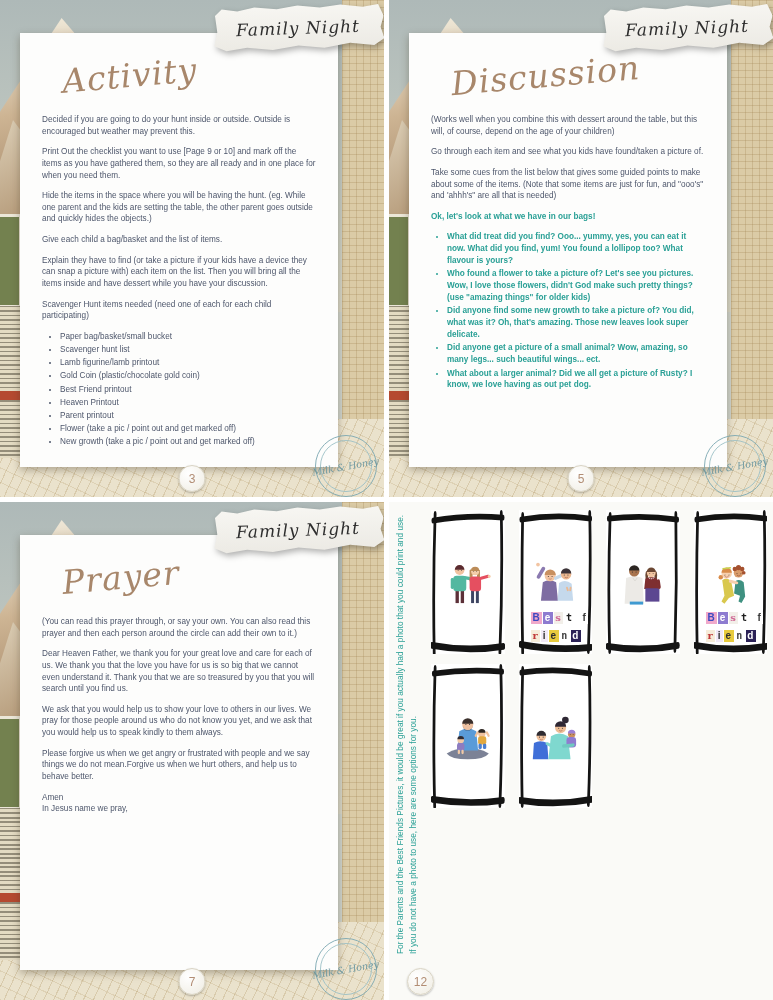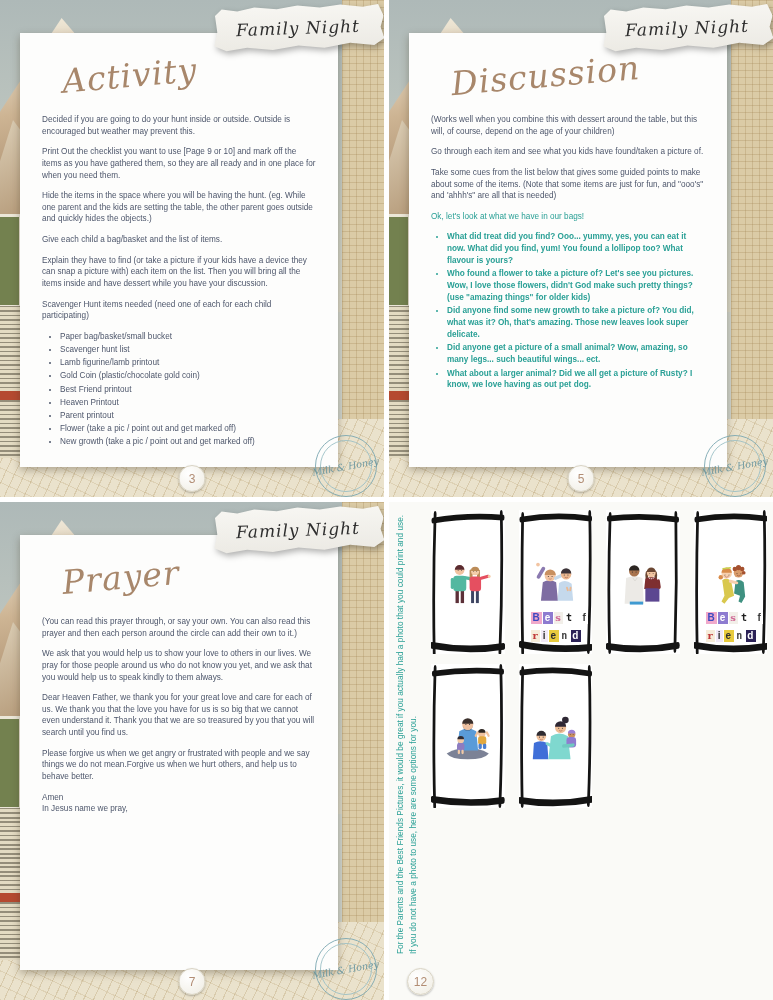--- a/index.html
+++ b/index.html
@@ -32,21 +32,21 @@
   .card{position:absolute;left:20px;top:33px;right:46px;bottom:30px;background:#fdfdfc;z-index:5;
     box-shadow:0 3px 8px rgba(60,50,30,.35);padding:18px 22px 12px;box-sizing:border-box;}
   .page-title{font-family:"DejaVu Serif",serif;font-style:italic;color:#a8876b;font-size:33px;
     line-height:1;transform:rotate(-5deg);margin:8px 0 22px 20px;width:max-content;letter-spacing:1px;}
   .body-text{color:#4d566b;font-size:8.2px;line-height:1.42;}
   .body-text p{margin:0 0 9px;}
   .body-text p.tight{margin:0;}
   .body-text .italic{}
   ul.plain-list{margin:2px 0 8px;padding-left:18px;color:#4d566b;}
   ul.plain-list li{margin:1.5px 0;}
-  .teal-head{color:#2aa096;font-weight:normal;margin:0 0 1px;}
+  .teal-head{color:#2aa096;font-weight:bold;margin:0 0 1px;}
   ul.teal-list{margin:0;padding-left:16px;color:#2aa096;font-weight:bold;}
   ul.teal-list li{margin:2px 0;}
 
   
   .torn-wrap{position:absolute;top:5px;right:0;z-index:6;filter:drop-shadow(2px 3px 3px rgba(0,0,0,.3));}
   .torn-label{width:172px;height:45px;background:linear-gradient(180deg,#f7f6f2 0%,#eceae4 100%);
     transform:rotate(-2deg);display:flex;align-items:center;justify-content:center;
     clip-path:polygon(2% 18%,6% 4%,15% 10%,25% 2%,38% 8%,50% 1%,63% 7%,75% 2%,88% 9%,97% 4%,100% 30%,98% 55%,100% 80%,94% 95%,80% 88%,65% 97%,50% 90%,35% 98%,20% 91%,8% 97%,1% 85%,3% 55%);}
   .torn-label span{font-family:"DejaVu Serif",serif;font-style:italic;font-size:17px;color:#2e2e2e;letter-spacing:1px;}
 
@@ -180,22 +180,22 @@
     <div class="peak-b"></div>
     <div class="grid-strip"></div>
     <div class="bg-map"></div>
     <div class="photo-frag"></div>
     <div class="news-strip"></div>
 
     <div class="card">
       <div class="page-title">Prayer</div>
       <div class="body-text">
         <p class="italic">(You can read this prayer through, or say your own. You can also read this prayer and then each person around the circle can add their own to it.)</p>
+        <p>Dear Heaven Father, we thank you for your great love and care for each of us. We thank you that the love you have for us is so big that we cannot even understand it. Thank you that we are so treasured by you that you will search until you find us.</p>
         <p>We ask that you would help us to show your love to others in our lives. We pray for those people around us who do not know you yet, and we ask that you would help us to speak kindly to them always.</p>
-        <p>Dear Heaven Father, we thank you for your great love and care for each of us. We thank you that the love you have for us is so big that we cannot even understand it. Thank you that we are so treasured by you that you will search until you find us.</p>
         <p>Please forgive us when we get angry or frustrated with people and we say things we do not mean.Forgive us when we hurt others, and help us to behave better.</p>
         <p class="tight">Amen</p>
         <p class="tight">In Jesus name we pray,</p>
       </div>
     </div>
 
     <div class="torn-wrap">
       <div class="torn-label">
         <span>Family Night</span>
       </div>

